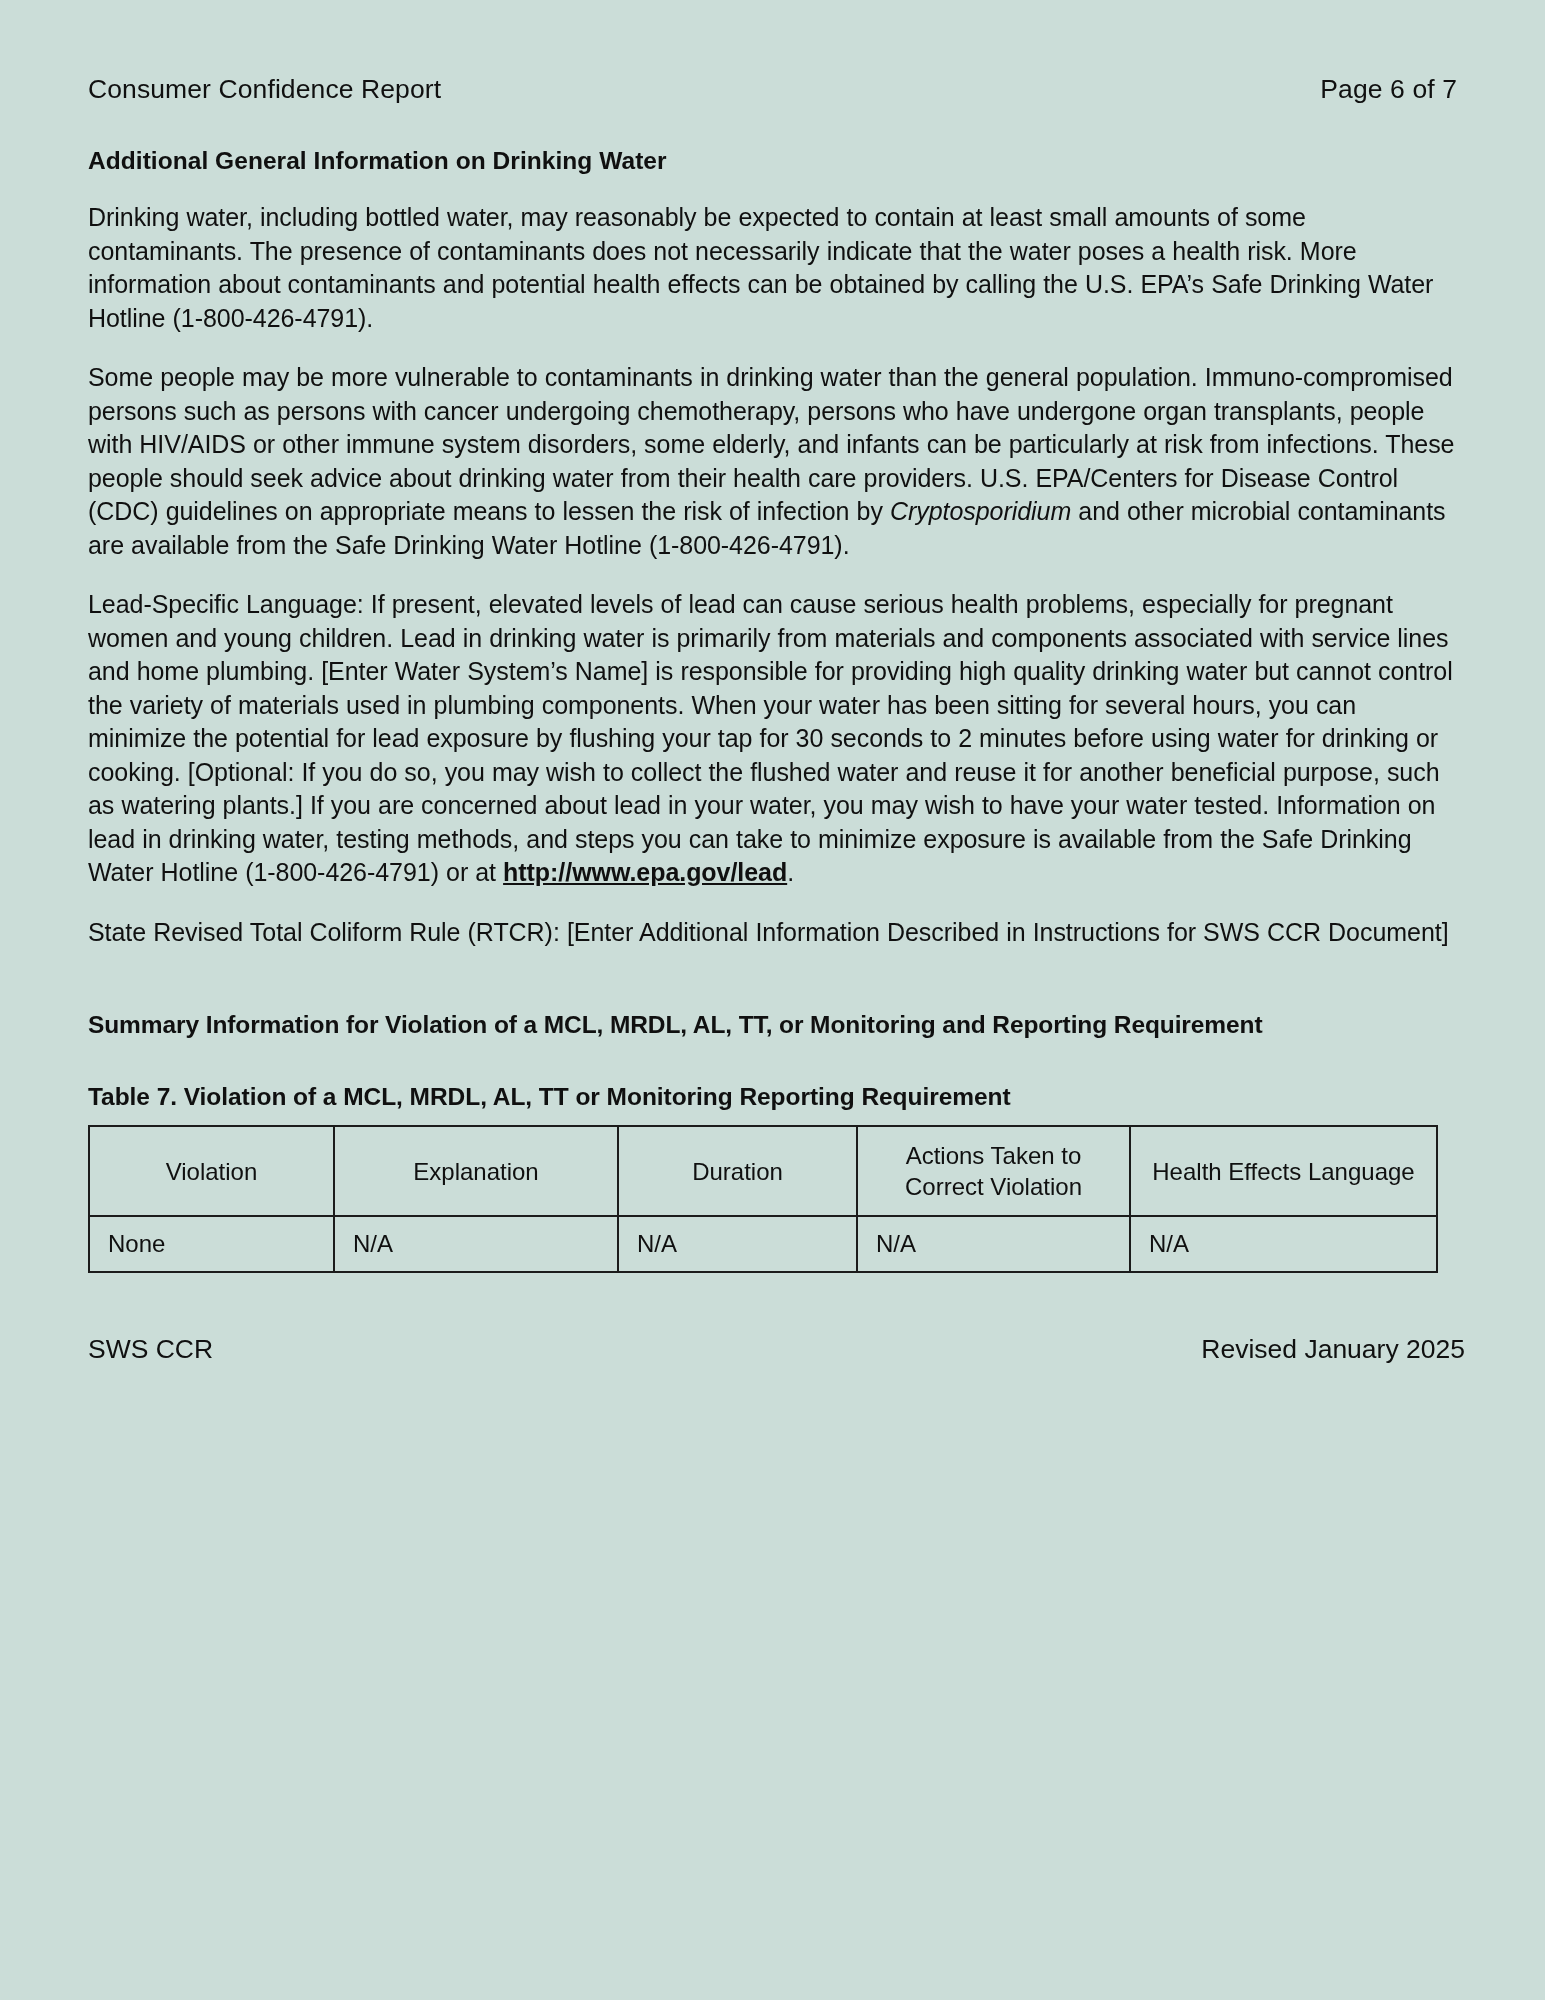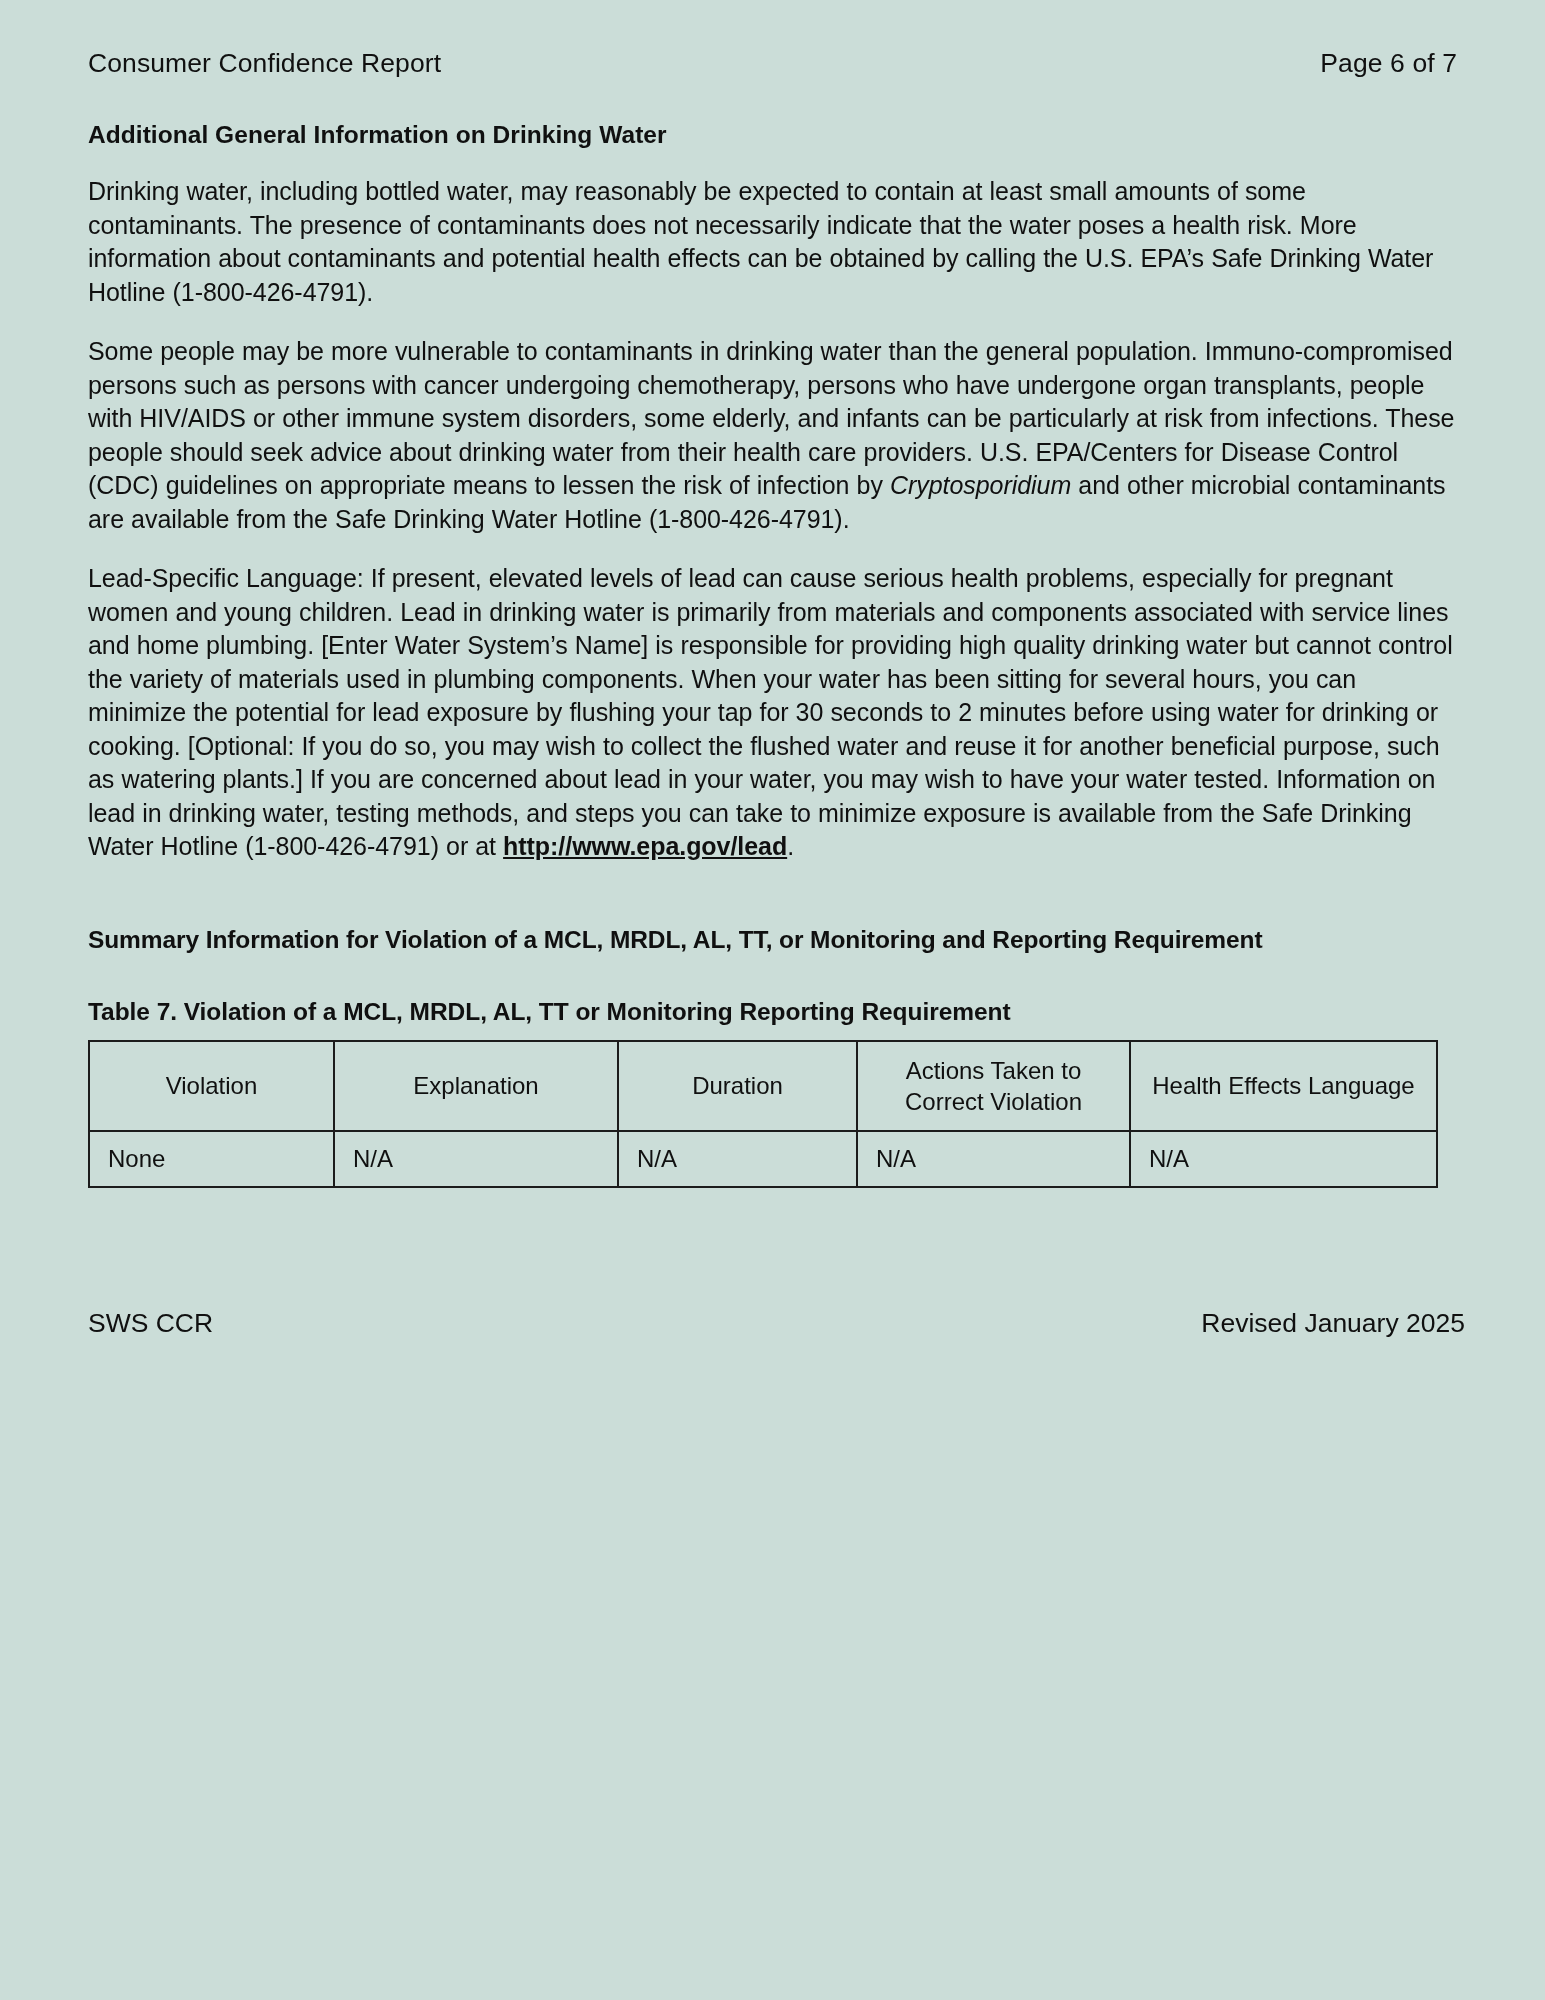--- a/index.html
+++ b/index.html
@@ -14,20 +14,21 @@
     font-family: "Liberation Sans", sans-serif;
     color: #101010;
     overflow: hidden;
   }
   .page {
     position: relative;
     width: 1545px;
     height: 1427px;
     box-sizing: border-box;
     padding: 0 88px;
+    margin-top: 26px;
   }
 
   
   .doc-header {
     display: flex;
     justify-content: space-between;
     align-items: baseline;
     padding-top: 48px;
     font-size: 26.5px;
     letter-spacing: 0.1px;
@@ -134,20 +135,21 @@
   <div class="content">
 
     <h2 class="section-title">Additional General Information on Drinking Water</h2>
 
     <p class="body-text">Drinking water, including bottled water, may reasonably be expected to contain at least small amounts of some contaminants.  The presence of contaminants does not necessarily indicate that the water poses a health risk.  More information about contaminants and potential health effects can be obtained by calling the U.S. EPA’s Safe Drinking Water Hotline (1-800-426-4791).</p>
 
     <p class="body-text"><span>Some people may be more vulnerable to contaminants in drinking water than the general population.  Immuno-compromised persons such as persons with cancer undergoing chemotherapy, persons who have undergone organ transplants, people with HIV/AIDS or other immune system disorders, some elderly, and infants can be particularly at risk from infections.  These people should seek advice about drinking water from their health care providers.  U.S. EPA/Centers for Disease Control (CDC) guidelines on appropriate means to lessen the risk of infection by </span><em class="sci">Cryptosporidium</em><span> and other microbial contaminants are available from the Safe Drinking Water Hotline (1-800-426-4791).</span></p>
 
     <p class="body-text"><span>Lead-Specific Language:  If present, elevated levels of lead can cause serious health problems, especially for pregnant women and young children.  Lead in drinking water is primarily from materials and components associated with service lines and home plumbing.  [Enter Water System’s Name] is responsible for providing high quality drinking water but cannot control the variety of materials used in plumbing components.  When your water has been sitting for several hours, you can minimize the potential for lead exposure by flushing your tap for 30 seconds to 2 minutes before using water for drinking or cooking.  [Optional: If you do so, you may wish to collect the flushed water and reuse it for another beneficial purpose, such as watering plants.]  If you are concerned about lead in your water, you may wish to have your water tested.  Information on lead in drinking water, testing methods, and steps you can take to minimize exposure is available from the Safe Drinking Water Hotline (1-800-426-4791) or at </span><span class="ulink">http://www.epa.gov/lead</span><span>.</span></p>
 
+    <p class="body-text tight">State Revised Total Coliform Rule (RTCR): [Enter Additional Information Described in Instructions for SWS CCR Document]</p>
 
     <h3 class="summary-head">Summary Information for Violation of a MCL, MRDL, AL, TT, or Monitoring and Reporting Requirement</h3>
 
     <h4 class="table-caption">Table 7. Violation of a MCL, MRDL, AL, TT or Monitoring Reporting Requirement</h4>
 
     <table class="violation-table">
       <colgroup>
         <col class="c1">
           <col class="c2">
           <col class="c3">

